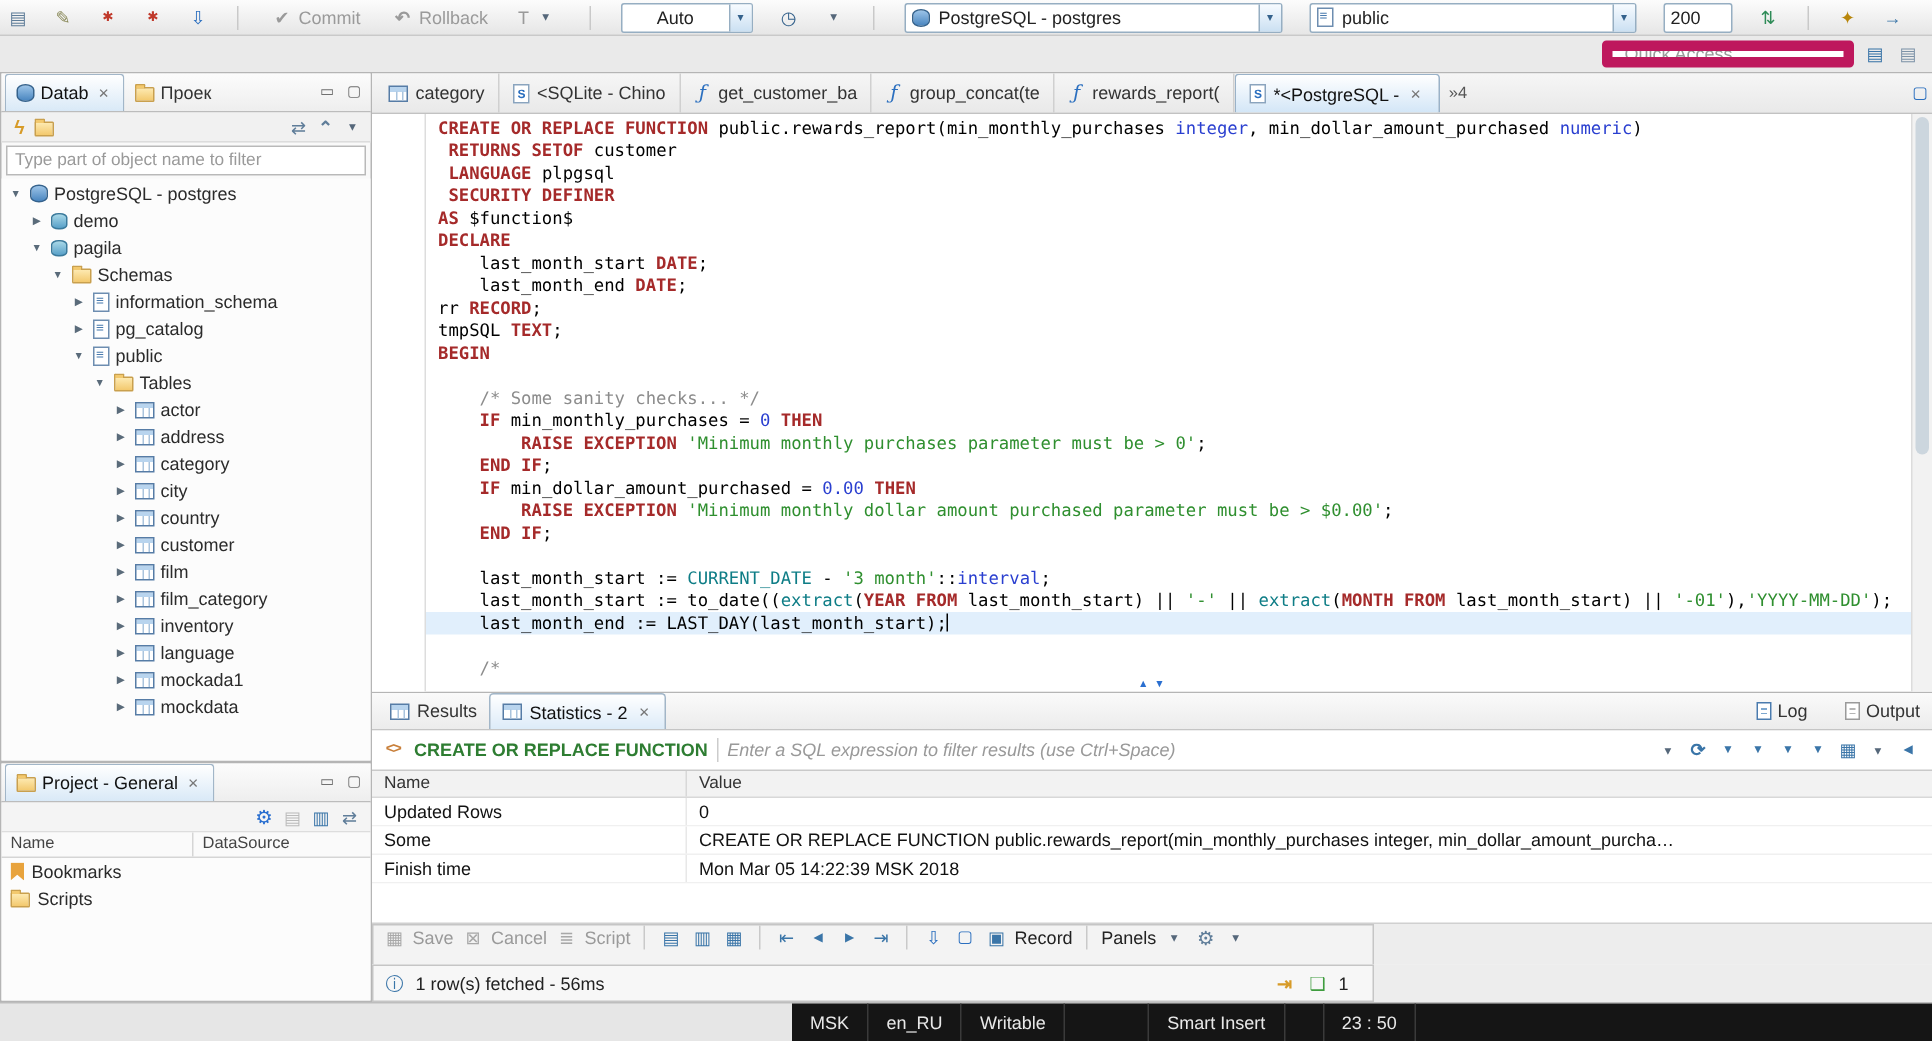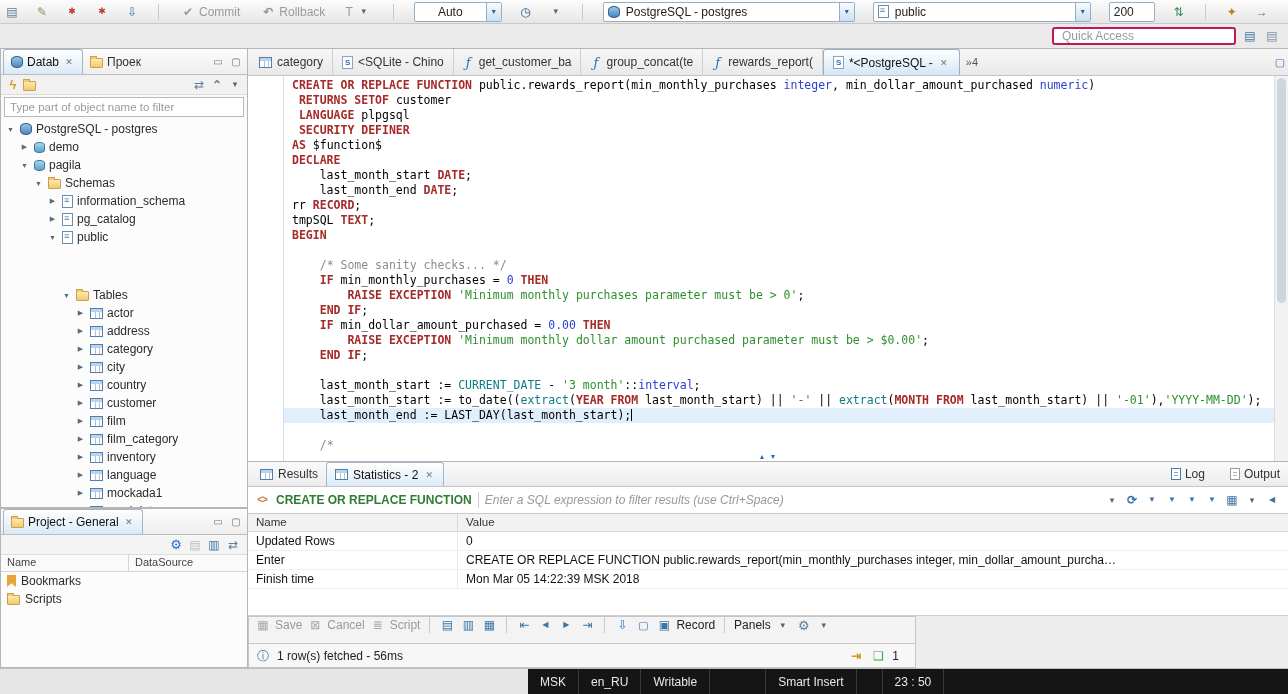--- a/index.html
+++ b/index.html
@@ -77,21 +77,21 @@
 .tb-sep{width:1px;height:16px;background:#c9c9c9;margin:0 4px;flex:none}
 .tb-btn{display:inline-flex;align-items:center;gap:3px;padding:0 3px;height:20px;color:#9a9a9a;flex:none}
 .combo{display:inline-flex;align-items:center;height:20px;background:#fff;border:1px solid #96aec2;border-radius:2px;margin:0 2px;flex:none}
 .combo .ct{padding:0 6px;flex:1;white-space:nowrap;overflow:hidden;color:#222}
 .combo .ct.center{text-align:center}
 .combo .cbtn{width:15px;align-self:stretch;display:flex;align-items:center;justify-content:center;background:linear-gradient(#f7fbff,#cbe0f2);border-left:1px solid #96aec2;color:#35628c;font-size:8px;flex:none}
 .combo .cbtn::before{content:"▾"}
 .limit{width:46px;height:20px;border:1px solid #96aec2;border-radius:2px;padding:0 4px;font:12px "Liberation Sans",sans-serif;color:#222;background:#fff;margin:0 2px;flex:none}
 
 .strip2{position:absolute;left:0;top:24px;width:100%;height:24px;background:#eaeaea;display:flex;align-items:center;justify-content:flex-end;gap:6px;padding:0 8px}
-.qa{width:184px;height:18px;border:2px solid #be185d;border-radius:3px;background:#fff;font:12px "Liberation Sans",sans-serif;padding:0 8px;color:#222}
+.qa{width:168px;height:18px;border:7px solid #be185d;border-radius:3px;background:#fff;font:12px "Liberation Sans",sans-serif;padding:0 8px;color:#222}
 .qa::placeholder{color:#9a9a9a}
 
 .panel{position:absolute;background:#f9f9f9;border:1px solid #b5b5b5}
 .nav-panel{left:0;top:48px;width:248px;height:460px;display:flex;flex-direction:column}
 .project-panel{left:0;top:508px;width:248px;height:160px;display:flex;flex-direction:column}
 .view-tabs{height:26px;display:flex;align-items:stretch;background:linear-gradient(#fcfcfc,#eeeeee);border-bottom:1px solid #bcbcbc;padding-left:2px;flex:none}
 .vtab{display:flex;align-items:center;gap:4px;padding:0 7px;font-size:12px;color:#333}
 .vtab.active{background:linear-gradient(#ffffff,#d9e9f7);border:1px solid #a2b6c8;border-bottom:none;border-radius:3px 3px 0 0;color:#111}
 .vtab-right{margin-left:auto;display:flex;align-items:center;gap:2px;padding-right:3px}
 .nav-toolbar{height:20px;display:flex;align-items:center;gap:2px;padding:0 4px;background:#f1f1f1;border-bottom:1px solid #dcdcdc;flex:none}
@@ -279,21 +279,21 @@
         <div class="tree-row" style="padding-left: 46px;">
           <span class="expander">▶</span>
           <span class="ticon i-schema"></span>
           <span class="tlabel">pg_catalog</span>
         </div>
         <div class="tree-row" style="padding-left: 46px;">
           <span class="expander">▼</span>
           <span class="ticon i-schema"></span>
           <span class="tlabel">public</span>
         </div>
-        <div class="tree-row" style="padding-left: 60px; margin-top: 40px;">
+        <div class="tree-row" style="padding-left: 60px;">
           <span class="expander">▼</span>
           <span class="ticon i-folder"></span>
           <span class="tlabel">Tables</span>
         </div>
         <div class="tree-row" style="padding-left: 74px;">
           <span class="expander">▶</span>
           <span class="ticon i-table"></span>
           <span class="tlabel">actor</span>
         </div>
         <div class="tree-row" style="padding-left: 74px;">
@@ -472,21 +472,21 @@
       <div class="grid-header">
         <div class="gc1">Name</div>
         <div class="gc2">Value</div>
       </div>
       <div class="grid-body">
           <div class="grow">
             <div class="gc1">Updated Rows</div>
             <div class="gc2">0</div>
           </div>
           <div class="grow">
-            <div class="gc1">Enter</div>
+            <div class="gc1">Some</div>
             <div class="gc2">CREATE OR REPLACE FUNCTION public.rewards_report(min_monthly_purchases integer, min_dollar_amount_purcha…</div>
           </div>
           <div class="grow">
             <div class="gc1">Finish time</div>
             <div class="gc2">Mon Mar 05 14:22:39 MSK 2018</div>
           </div>
         </div>
       <div class="rfill"></div>
       <div class="rbottom">
         <div class="actions-bar">

